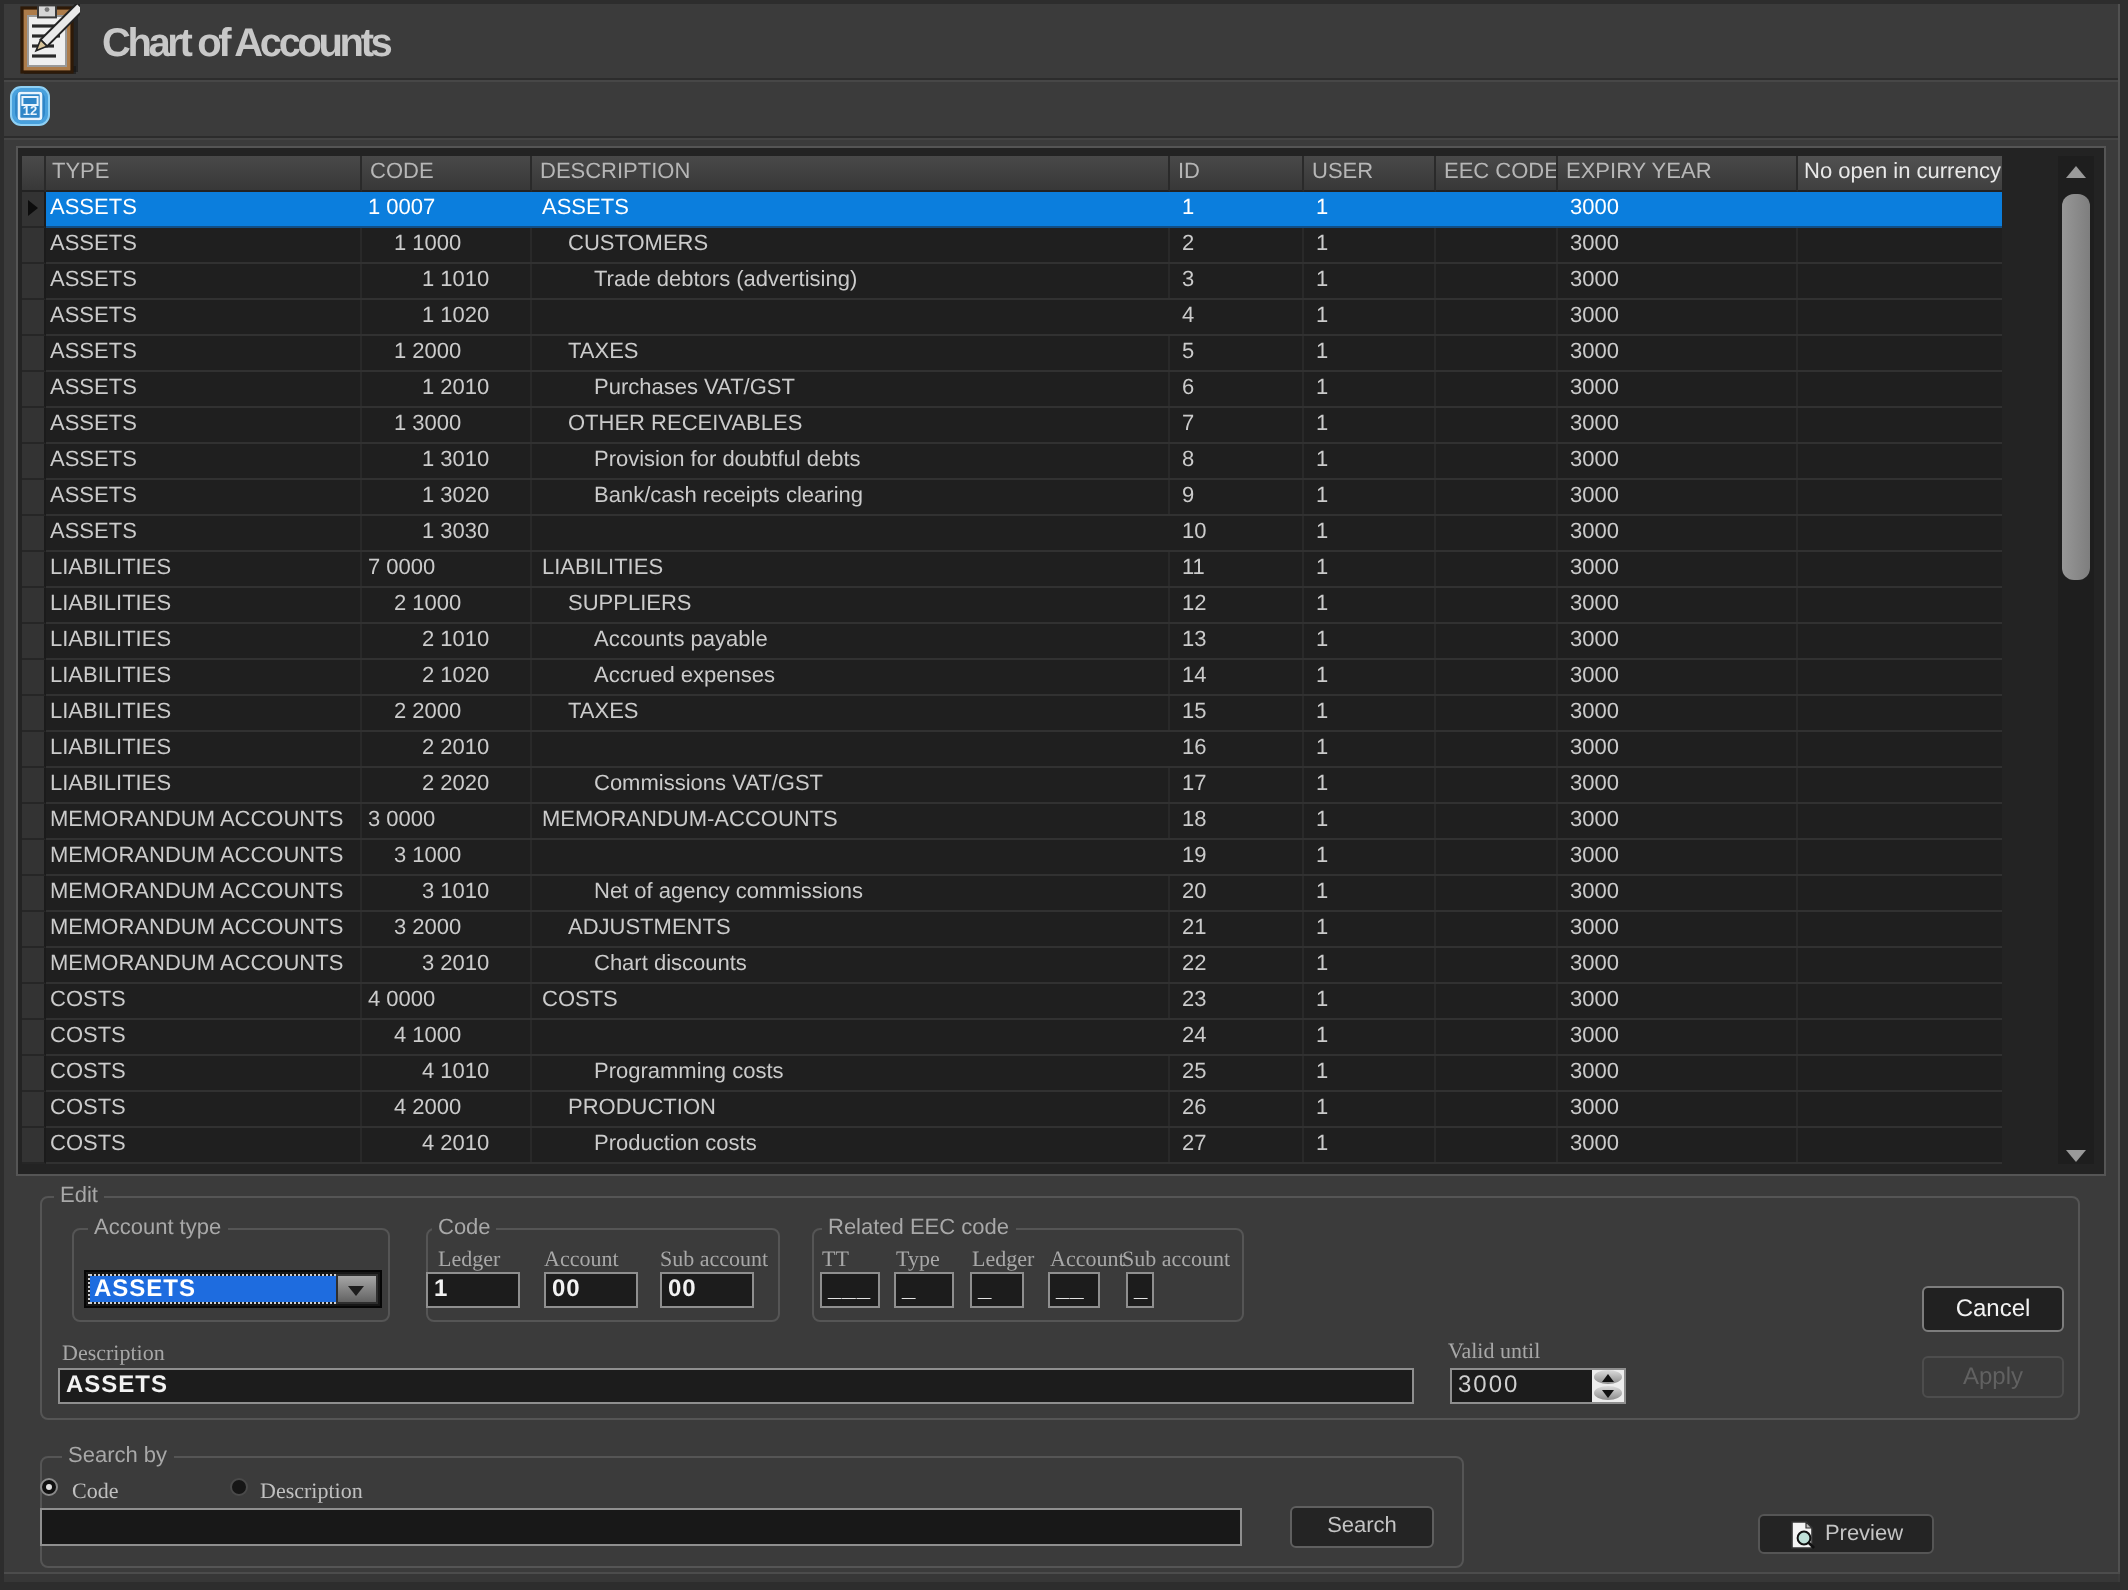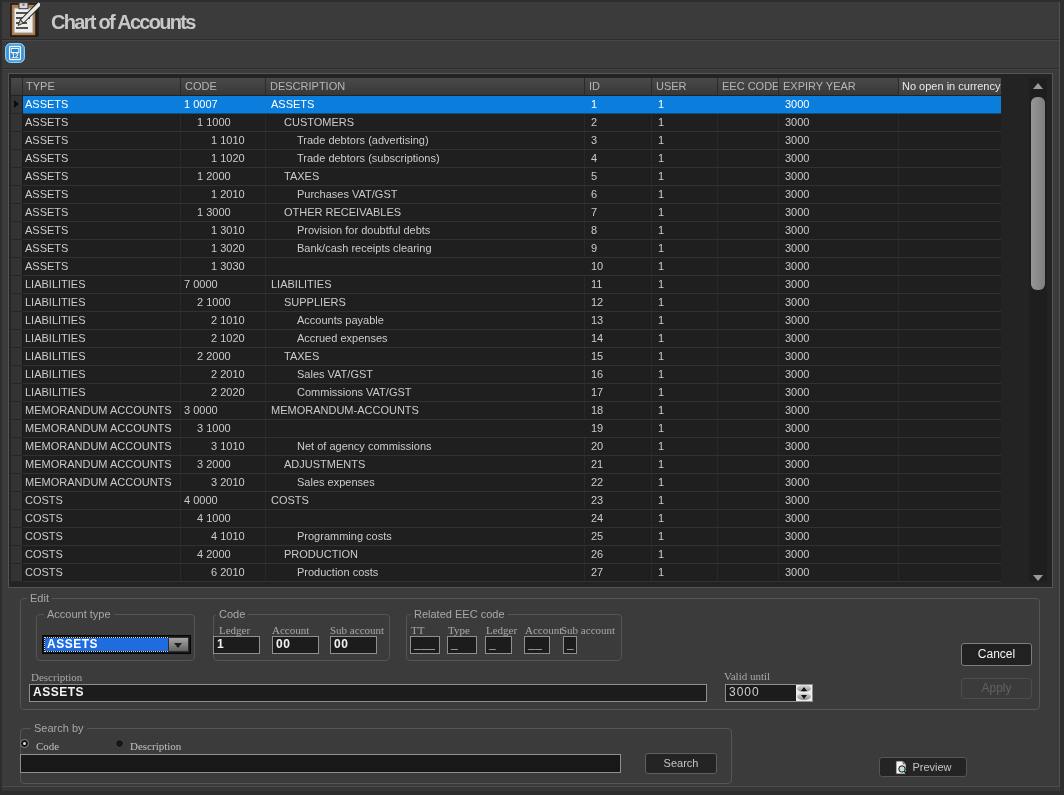--- a/index.html
+++ b/index.html
@@ -147,21 +147,20 @@
       <div class="c c3">3</div>
       <div class="c c4">1</div>
       <div class="c c5"></div>
       <div class="c c6">3000</div>
       <div class="c c7"></div>
     </div>
 <div class="selcell" style="top:150px"></div>
     <div class="row" style="top:150px">
       <div class="c c0">ASSETS</div>
       <div class="c c1" style="padding-left:30px">1 1020</div>
-      <div class="c c2" style="padding-left:31px">Trade debtors (subscriptions)</div>
       <div class="c c3">4</div>
       <div class="c c4">1</div>
       <div class="c c5"></div>
       <div class="c c6">3000</div>
       <div class="c c7"></div>
     </div>
 <div class="selcell" style="top:168px"></div>
     <div class="row" style="top:168px">
       <div class="c c0">ASSETS</div>
       <div class="c c1" style="padding-left:16px">1 2000</div>
@@ -278,21 +277,20 @@
       <div class="c c3">15</div>
       <div class="c c4">1</div>
       <div class="c c5"></div>
       <div class="c c6">3000</div>
       <div class="c c7"></div>
     </div>
 <div class="selcell" style="top:366px"></div>
     <div class="row" style="top:366px">
       <div class="c c0">LIABILITIES</div>
       <div class="c c1" style="padding-left:30px">2 2010</div>
-      <div class="c c2" style="padding-left:31px">Sales VAT/GST</div>
       <div class="c c3">16</div>
       <div class="c c4">1</div>
       <div class="c c5"></div>
       <div class="c c6">3000</div>
       <div class="c c7"></div>
     </div>
 <div class="selcell" style="top:384px"></div>
     <div class="row" style="top:384px">
       <div class="c c0">LIABILITIES</div>
       <div class="c c1" style="padding-left:30px">2 2020</div>
@@ -343,21 +341,21 @@
       <div class="c c3">21</div>
       <div class="c c4">1</div>
       <div class="c c5"></div>
       <div class="c c6">3000</div>
       <div class="c c7"></div>
     </div>
 <div class="selcell" style="top:474px"></div>
     <div class="row" style="top:474px">
       <div class="c c0">MEMORANDUM ACCOUNTS</div>
       <div class="c c1" style="padding-left:30px">3 2010</div>
-      <div class="c c2" style="padding-left:31px">Sales expenses</div>
+      <div class="c c2" style="padding-left:31px">Chart discounts</div>
       <div class="c c3">22</div>
       <div class="c c4">1</div>
       <div class="c c5"></div>
       <div class="c c6">3000</div>
       <div class="c c7"></div>
     </div>
 <div class="selcell" style="top:492px"></div>
     <div class="row" style="top:492px">
       <div class="c c0">COSTS</div>
       <div class="c c1" style="padding-left:3px">4 0000</div>
@@ -396,21 +394,21 @@
       <div class="c c2" style="padding-left:18px">PRODUCTION</div>
       <div class="c c3">26</div>
       <div class="c c4">1</div>
       <div class="c c5"></div>
       <div class="c c6">3000</div>
       <div class="c c7"></div>
     </div>
 <div class="selcell" style="top:564px"></div>
     <div class="row" style="top:564px">
       <div class="c c0">COSTS</div>
-      <div class="c c1" style="padding-left:30px">6 2010</div>
+      <div class="c c1" style="padding-left:30px">4 2010</div>
       <div class="c c2" style="padding-left:31px">Production costs</div>
       <div class="c c3">27</div>
       <div class="c c4">1</div>
       <div class="c c5"></div>
       <div class="c c6">3000</div>
       <div class="c c7"></div>
     </div>
 <div class="abs" id="sbtrack"></div>
 <div class="abs" id="sbthumb"></div>
 <div class="abs" id="sbup"></div>

